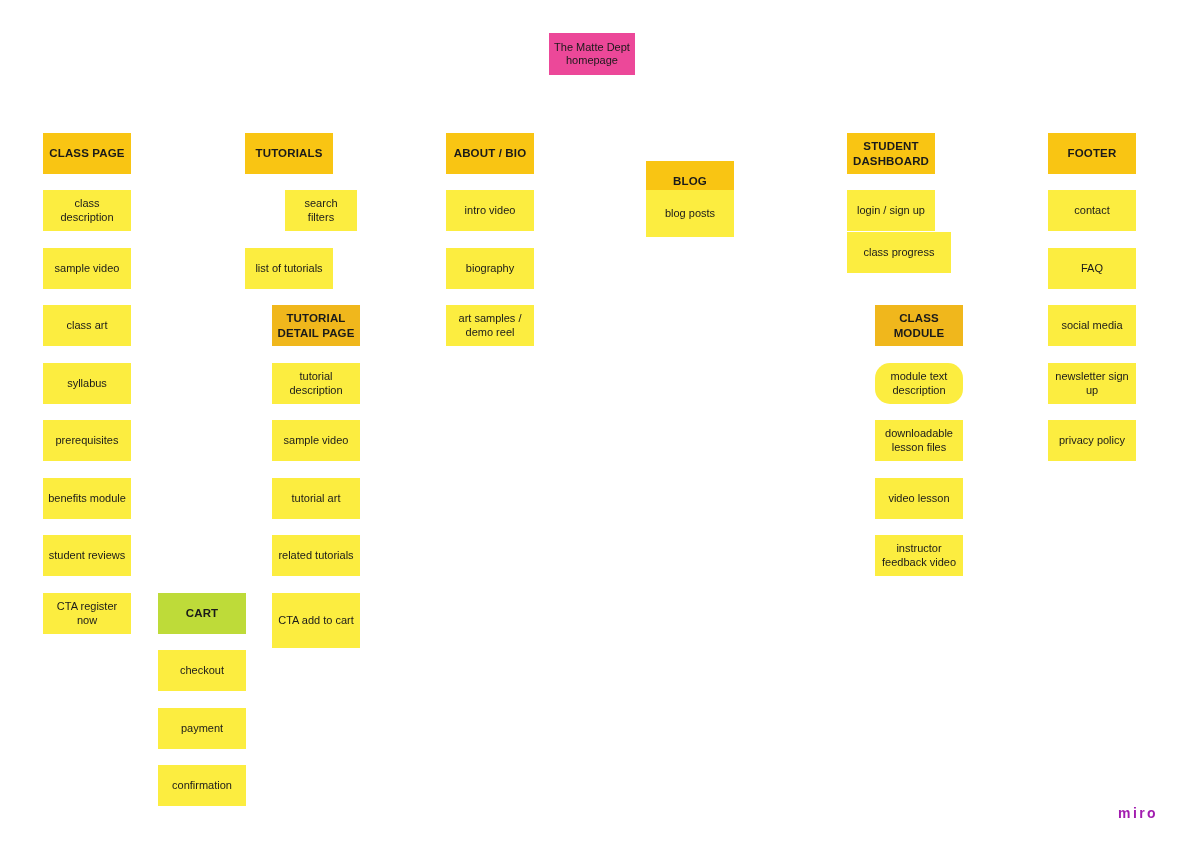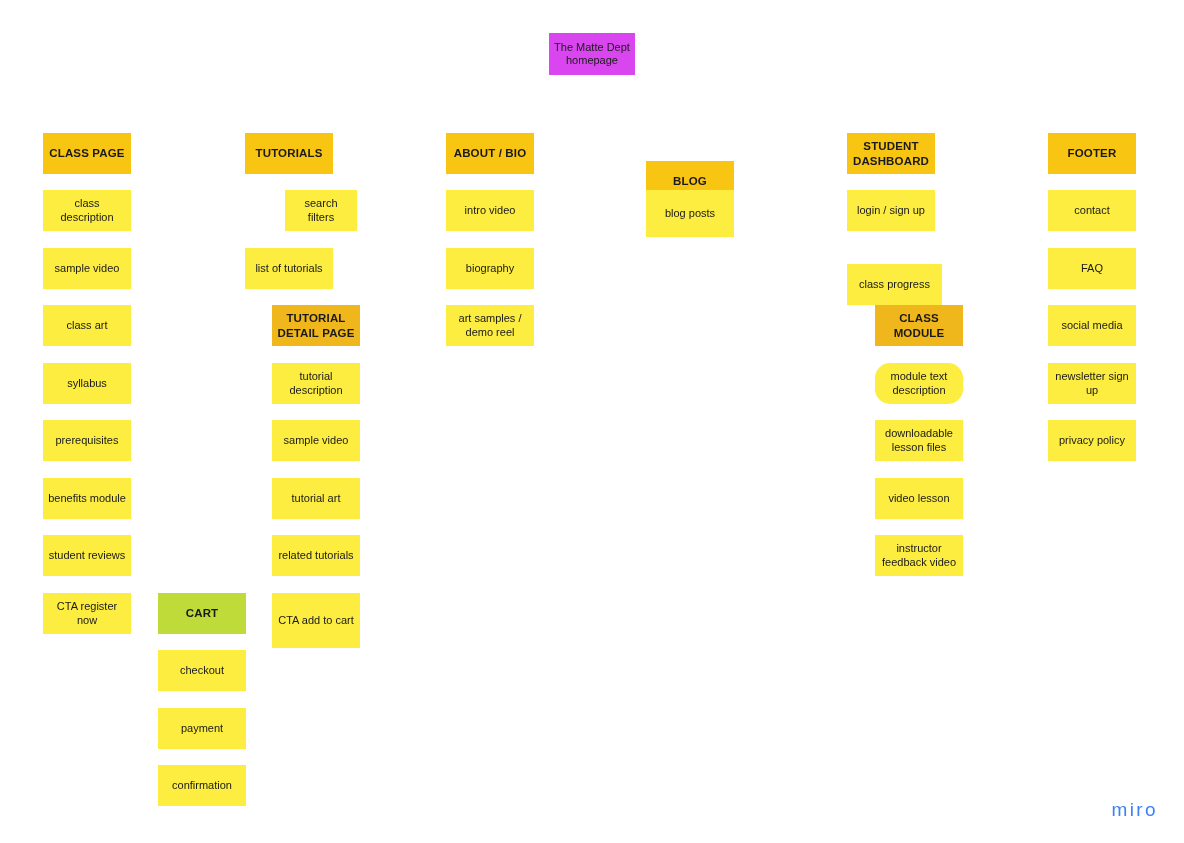--- a/index.html
+++ b/index.html
@@ -49,32 +49,32 @@
     font-weight: 700;
     letter-spacing: 0.15px;
   }
   .card.cart {
     background: #bedb39;
     font-size: 11.5px;
     font-weight: 700;
     letter-spacing: 0.15px;
   }
   .card.root {
-    background: #d946ef;
+    background: #ec4899;
     font-size: 11px;
     font-weight: 400;
   }
   #watermark {
     position: absolute;
     right: 26px;
     bottom: 22px;
-    font-size: 19px;
+    font-size: 14px;
     letter-spacing: 2.4px;
-    color: #3b82f6;
-    font-weight: 400;
+    color: #a21caf;
+    font-weight: 700;
     user-select: none;
   }
 </style>
 </head>
 <body>
 
 <div id="board">
   <div id="cards-layer">
       <div class="card root" style="left: 549px; top: 33px; width: 86px; height: 42px;">The Matte Dept
 homepage</div>
@@ -105,21 +105,21 @@
       <div class="card header" style="left: 446px; top: 133px; width: 88px; height: 41px;">ABOUT / BIO</div>
       <div class="card leaf" style="left: 446px; top: 190px; width: 88px; height: 41px;">intro video</div>
       <div class="card leaf" style="left: 446px; top: 248px; width: 88px; height: 41px;">biography</div>
       <div class="card leaf" style="left: 446px; top: 305px; width: 88px; height: 41px;">art samples /
 demo reel</div>
       <div class="card header" style="left: 646px; top: 133px; width: 88px; height: 41px; margin-top: 28px;">BLOG</div>
       <div class="card leaf" style="left: 646px; top: 190px; width: 88px; height: 47px;">blog posts</div>
       <div class="card header" style="left: 847px; top: 133px; width: 88px; height: 41px;">STUDENT
 DASHBOARD</div>
       <div class="card leaf" style="left: 847px; top: 190px; width: 88px; height: 41px;">login / sign up</div>
-      <div class="card leaf" style="left: 847px; top: 264px; width: 95px; height: 41px;">class progress</div>
+      <div class="card leaf" style="left: 847px; top: 232px; width: 104px; height: 41px;">class progress</div>
       <div class="card subheader" style="left: 875px; top: 305px; width: 88px; height: 41px;">CLASS MODULE</div>
       <div class="card leaf" style="left: 875px; top: 363px; width: 88px; height: 41px; border-radius: 15px;">module text
 description</div>
       <div class="card leaf" style="left: 875px; top: 420px; width: 88px; height: 41px;">downloadable
 lesson files</div>
       <div class="card leaf" style="left: 875px; top: 478px; width: 88px; height: 41px;">video lesson</div>
       <div class="card leaf" style="left: 875px; top: 535px; width: 88px; height: 41px;">instructor
 feedback video</div>
       <div class="card header" style="left: 1048px; top: 133px; width: 88px; height: 41px;">FOOTER</div>
       <div class="card leaf" style="left: 1048px; top: 190px; width: 88px; height: 41px;">contact</div>

